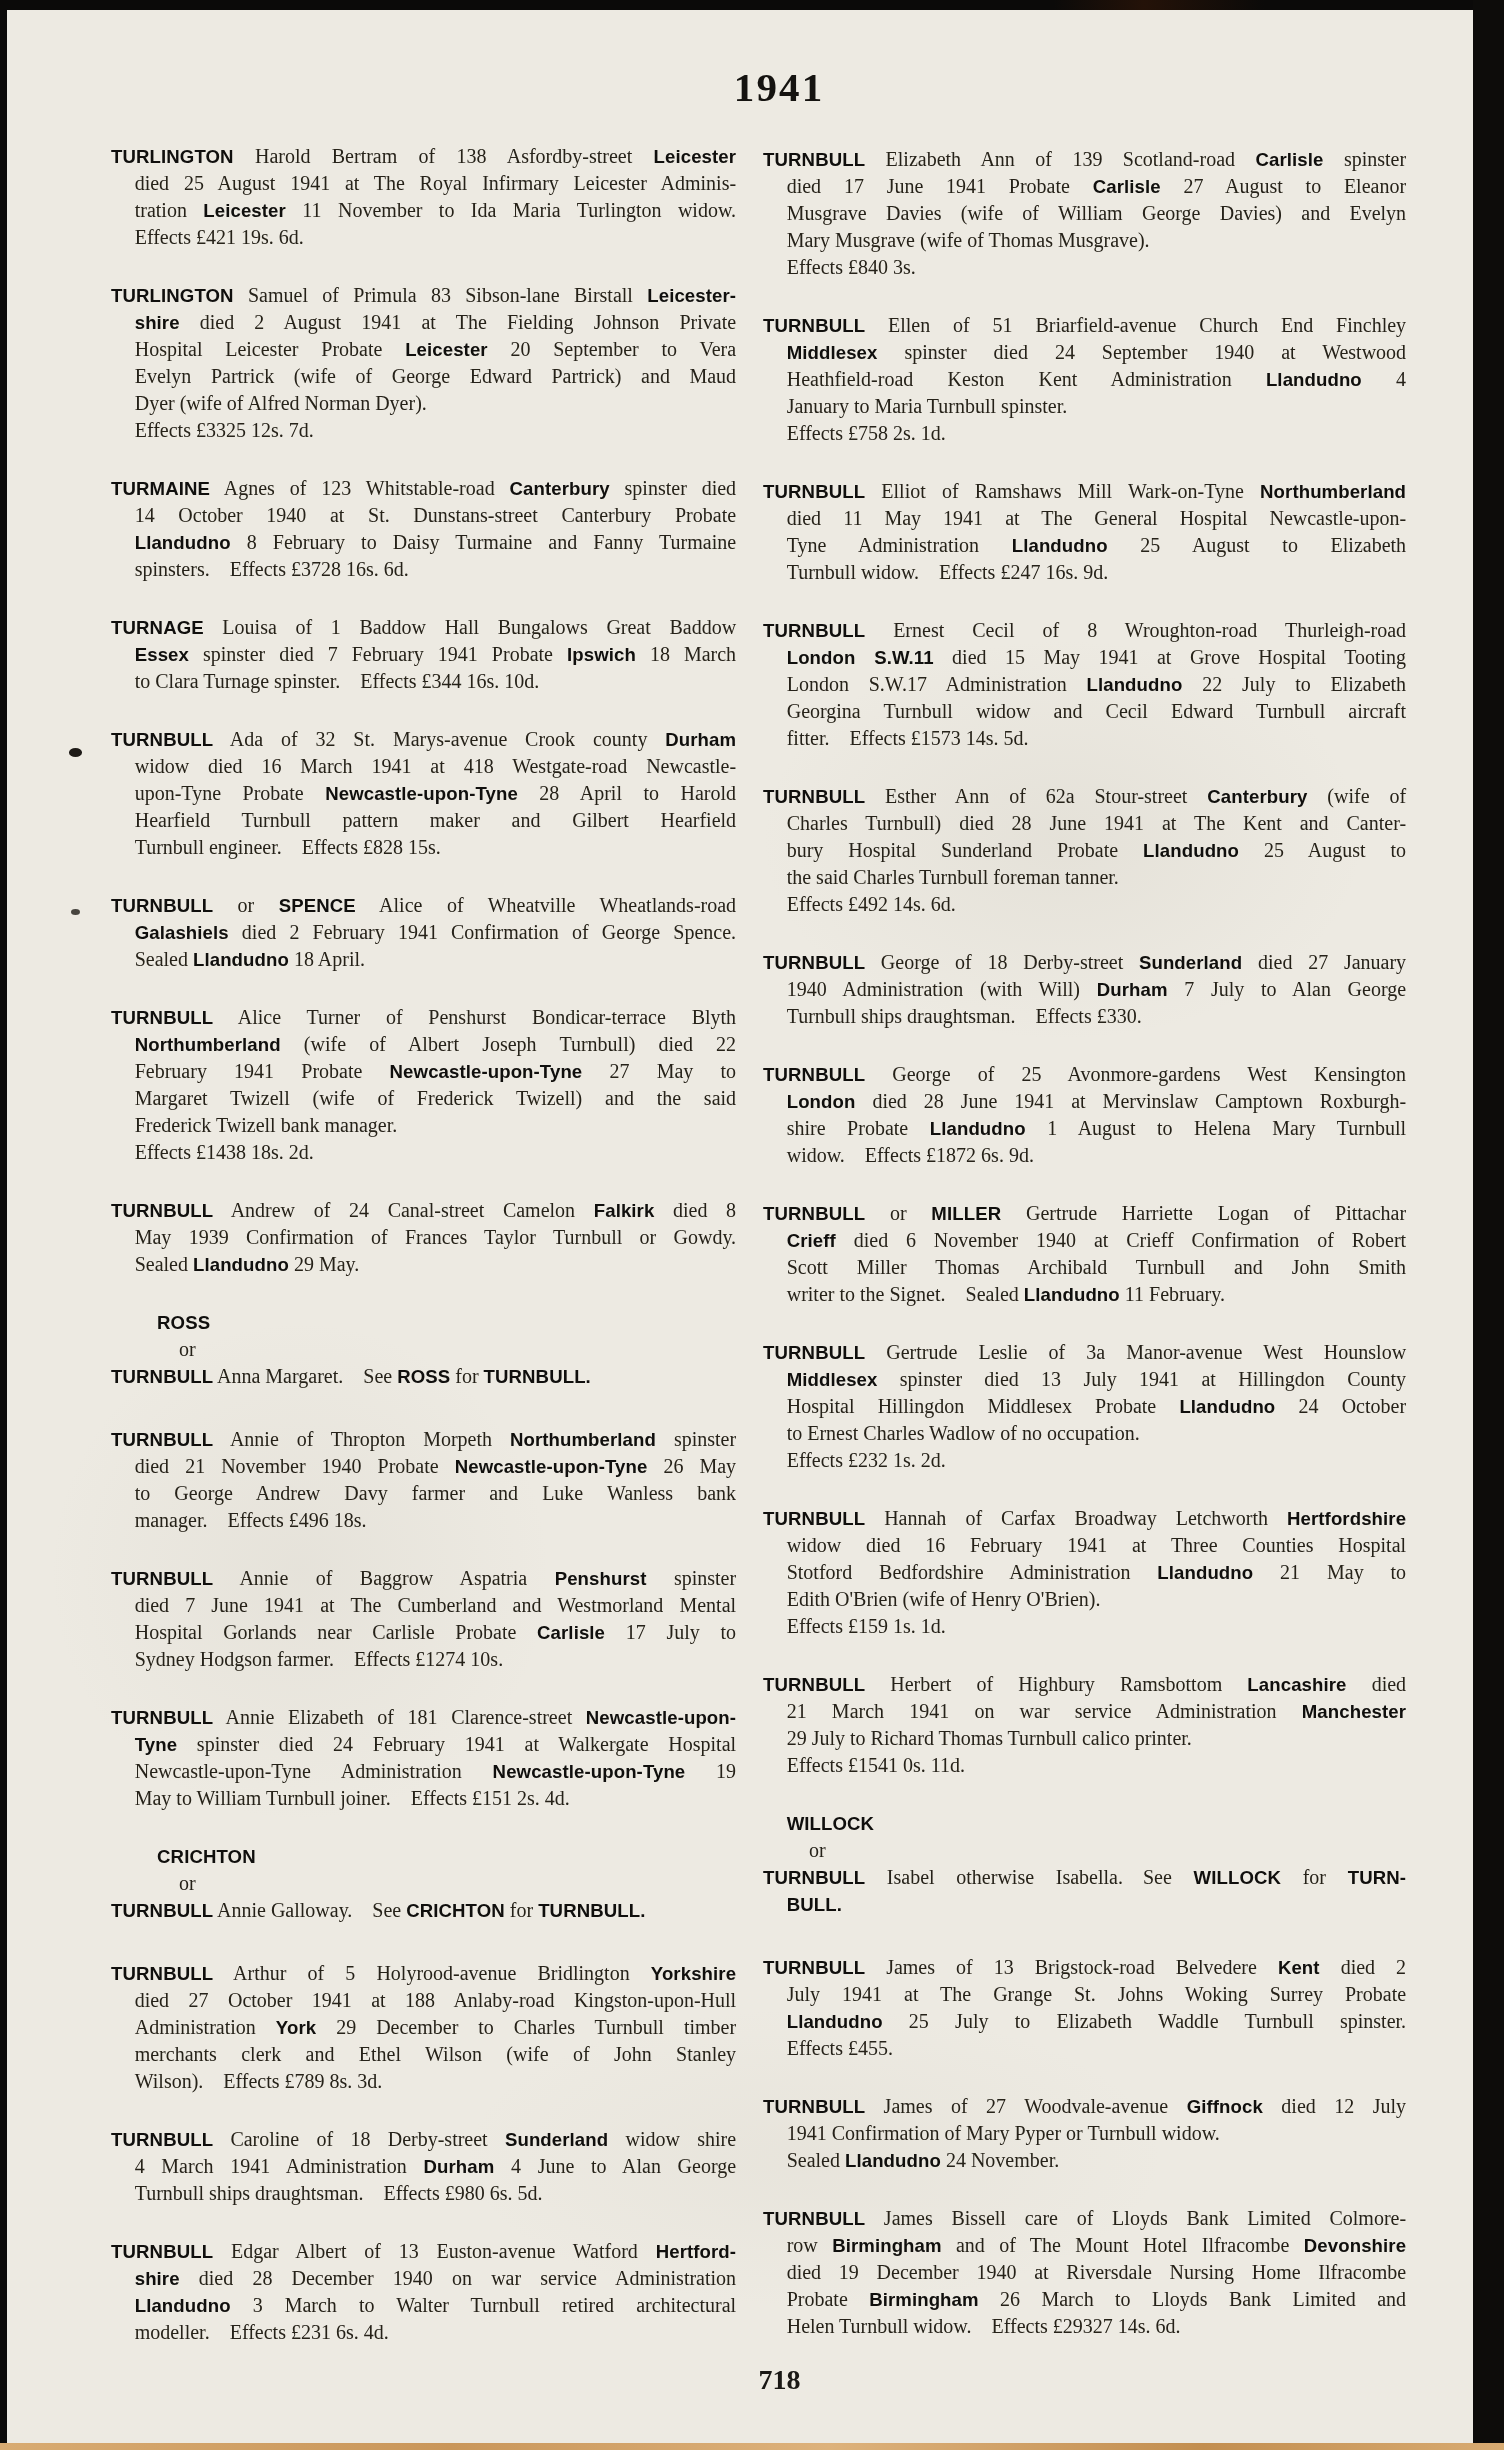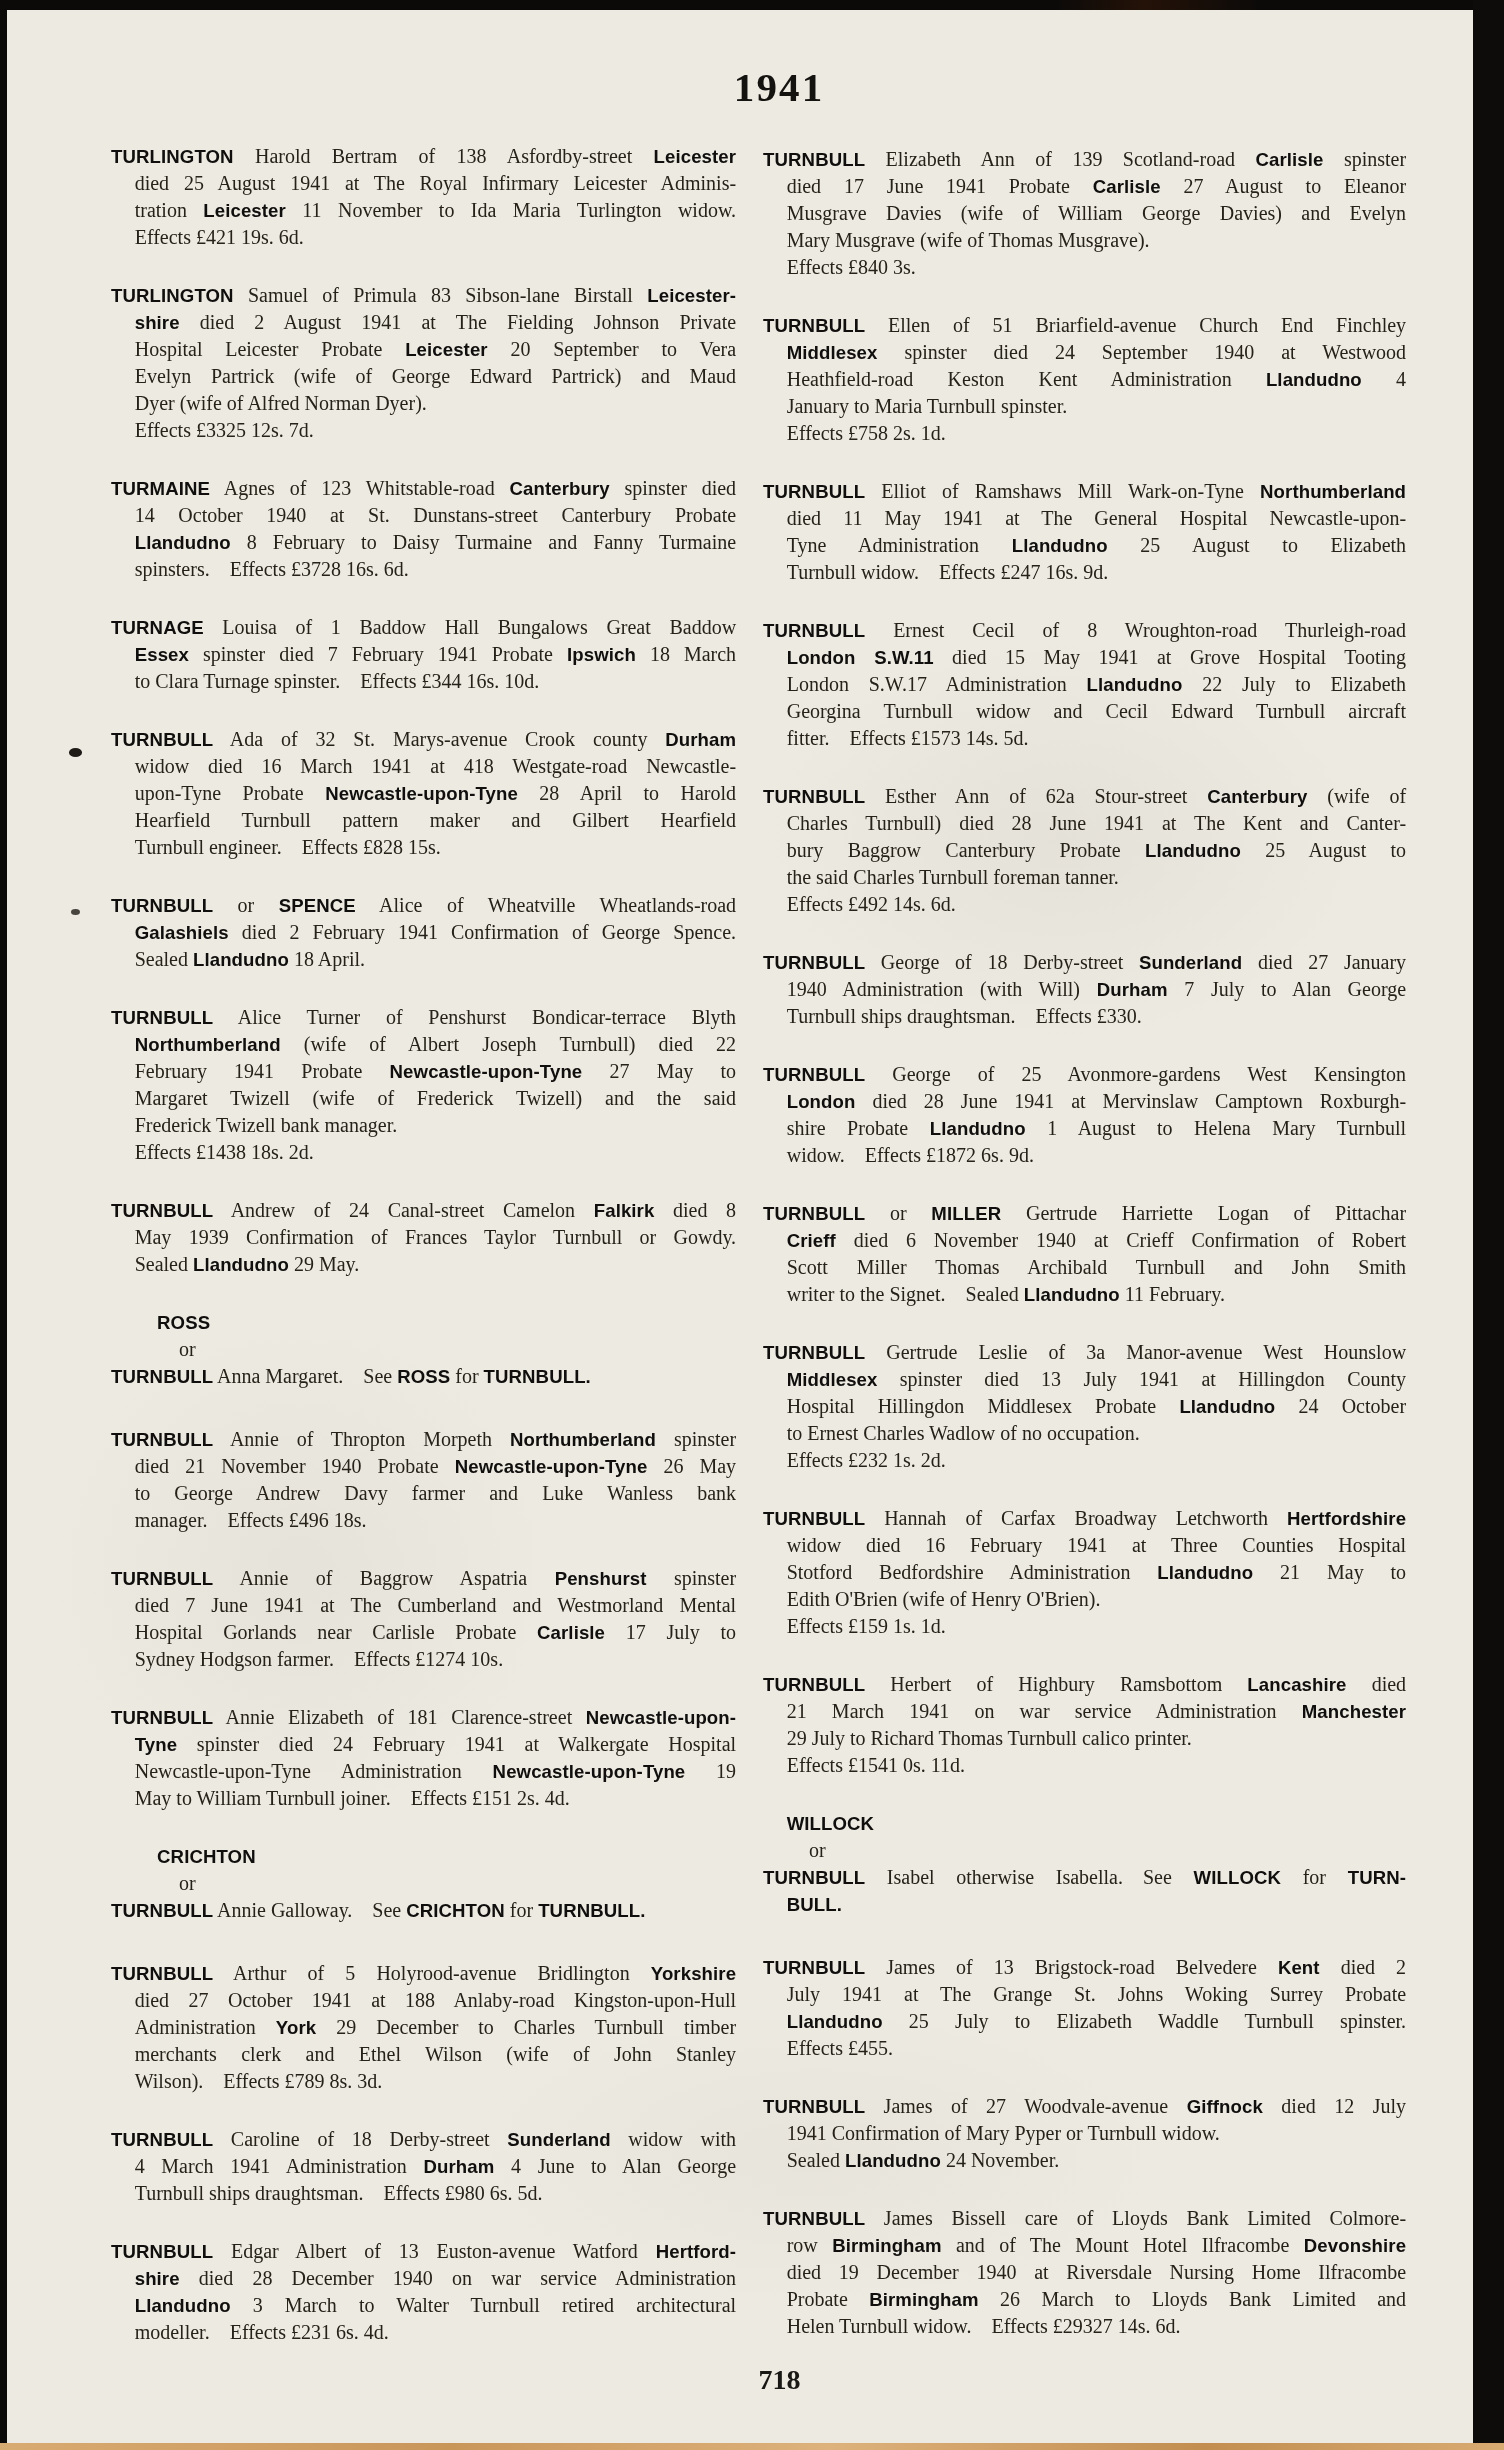--- a/index.html
+++ b/index.html
@@ -140,21 +140,21 @@
         <div class="line i0"><span class="hw">TURNBULL</span><span class="tx"> Annie Galloway. See </span><span class="hw">CRICHTON</span><span class="tx"> for </span><span class="hw">TURNBULL.</span></div>
       </div>
       <div class="entry">
         <div class="line i0 just"><span class="hw">TURNBULL</span><span class="tx"> Arthur of 5 Holyrood-avenue Bridlington </span><span class="hw">Yorkshire</span></div>
         <div class="line i1 just"><span class="tx">died 27 October 1941 at 188 Anlaby-road Kingston-upon-Hull</span></div>
         <div class="line i1 just"><span class="tx">Administration </span><span class="hw">York</span><span class="tx"> 29 December to Charles Turnbull timber</span></div>
         <div class="line i1 just"><span class="tx">merchants clerk and Ethel Wilson (wife of John Stanley</span></div>
         <div class="line i1"><span class="tx">Wilson). Effects £789 8s. 3d.</span></div>
       </div>
       <div class="entry">
-        <div class="line i0 just"><span class="hw">TURNBULL</span><span class="tx"> Caroline of 18 Derby-street </span><span class="hw">Sunderland</span><span class="tx"> widow with</span></div>
+        <div class="line i0 just"><span class="hw">TURNBULL</span><span class="tx"> Caroline of 18 Derby-street </span><span class="hw">Sunderland</span><span class="tx"> widow shire</span></div>
         <div class="line i1 just"><span class="tx">4 March 1941 Administration </span><span class="hw">Durham</span><span class="tx"> 4 June to Alan George</span></div>
         <div class="line i1"><span class="tx">Turnbull ships draughtsman. Effects £980 6s. 5d.</span></div>
       </div>
       <div class="entry">
         <div class="line i0 just"><span class="hw">TURNBULL</span><span class="tx"> Edgar Albert of 13 Euston-avenue Watford </span><span class="hw">Hertford-</span></div>
         <div class="line i1 just"><span class="hw">shire</span><span class="tx"> died 28 December 1940 on war service Administration</span></div>
         <div class="line i1 just"><span class="hw">Llandudno</span><span class="tx"> 3 March to Walter Turnbull retired architectural</span></div>
         <div class="line i1"><span class="tx">modeller. Effects £231 6s. 4d.</span></div>
       </div>
     </div>
@@ -182,21 +182,21 @@
       <div class="entry">
         <div class="line i0 just"><span class="hw">TURNBULL</span><span class="tx"> Ernest Cecil of 8 Wroughton-road Thurleigh-road</span></div>
         <div class="line i1 just"><span class="hw">London S.W.11</span><span class="tx"> died 15 May 1941 at Grove Hospital Tooting</span></div>
         <div class="line i1 just"><span class="tx">London S.W.17 Administration </span><span class="hw">Llandudno</span><span class="tx"> 22 July to Elizabeth</span></div>
         <div class="line i1 just"><span class="tx">Georgina Turnbull widow and Cecil Edward Turnbull aircraft</span></div>
         <div class="line i1"><span class="tx">fitter. Effects £1573 14s. 5d.</span></div>
       </div>
       <div class="entry">
         <div class="line i0 just"><span class="hw">TURNBULL</span><span class="tx"> Esther Ann of 62a Stour-street </span><span class="hw">Canterbury</span><span class="tx"> (wife of</span></div>
         <div class="line i1 just"><span class="tx">Charles Turnbull) died 28 June 1941 at The Kent and Canter-</span></div>
-        <div class="line i1 just"><span class="tx">bury Baggrow Canterbury Probate </span><span class="hw">Llandudno</span><span class="tx"> 25 August to</span></div>
+        <div class="line i1 just"><span class="tx">bury Hospital Sunderland Probate </span><span class="hw">Llandudno</span><span class="tx"> 25 August to</span></div>
         <div class="line i1"><span class="tx">the said Charles Turnbull foreman tanner.</span></div>
         <div class="line i1"><span class="tx">Effects £492 14s. 6d.</span></div>
       </div>
       <div class="entry">
         <div class="line i0 just"><span class="hw">TURNBULL</span><span class="tx"> George of 18 Derby-street </span><span class="hw">Sunderland</span><span class="tx"> died 27 January</span></div>
         <div class="line i1 just"><span class="tx">1940 Administration (with Will) </span><span class="hw">Durham</span><span class="tx"> 7 July to Alan George</span></div>
         <div class="line i1"><span class="tx">Turnbull ships draughtsman. Effects £330.</span></div>
       </div>
       <div class="entry">
         <div class="line i0 just"><span class="hw">TURNBULL</span><span class="tx"> George of 25 Avonmore-gardens West Kensington</span></div>

